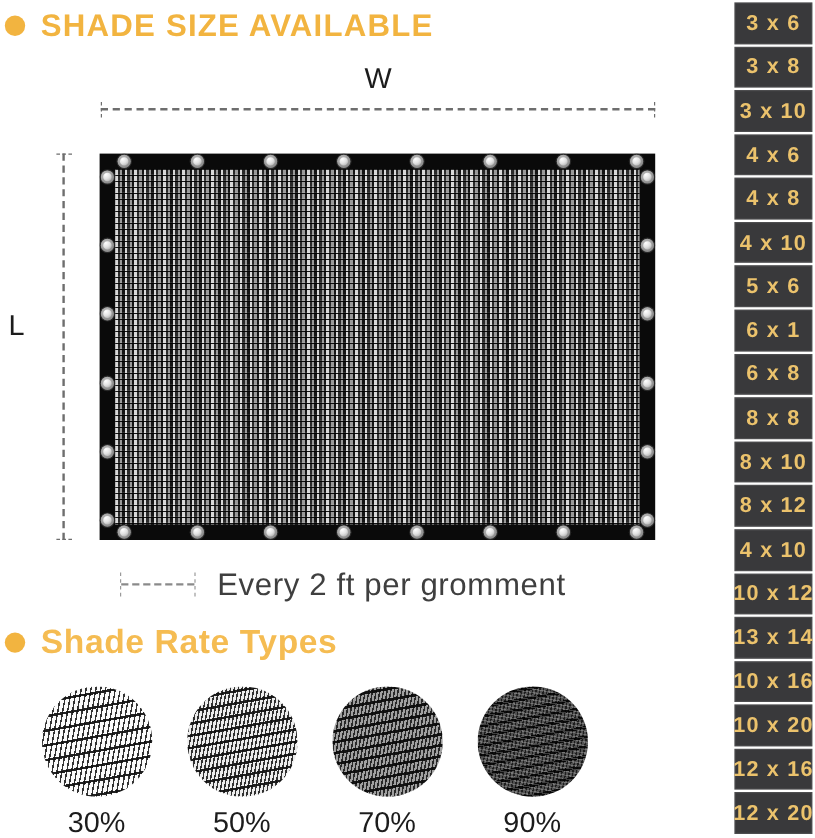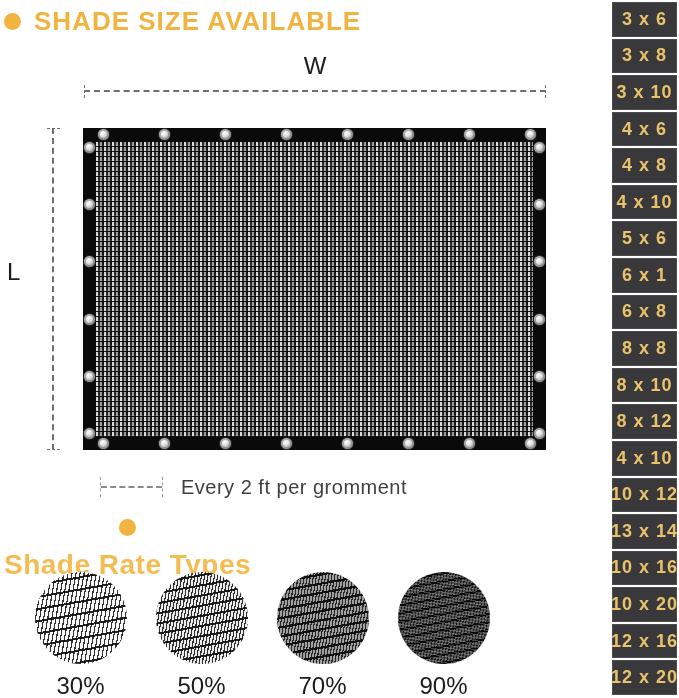--- a/index.html
+++ b/index.html
@@ -5,21 +5,21 @@
   * { margin:0; padding:0; box-sizing:border-box; }
   html,body { background:#ffffff; }
   .canvas {
     position:relative; width:679px; height:698px; background:#ffffff;
     font-family:"Liberation Sans", sans-serif; overflow:hidden;
   }
 
   
   .head-row { position:absolute; display:flex; align-items:center; gap:13px; }
   .head-row.one { left:4px; top:6px; }
-  .head-row.two { left:4px; top:519px;flex-direction:column; }
+  .head-row.two { left:4px; top:519px; }
   .bullet { width:17px; height:17px; border-radius:50%; background:#F2B440; flex:0 0 auto; }
   .h1 { font-size:26px; font-weight:800; color:#F2B440; letter-spacing:1px; }
   .h2 { font-size:28px; font-weight:800; color:#F5BC52; letter-spacing:0.5px; }
 
   
   .w-label { position:absolute; left:84px; top:52px; width:462px; text-align:center;
              font-size:24px; color:#1c1c1c; font-weight:400; }
   .w-line { position:absolute; left:84px; top:90px; width:462px; height:0;
             border-top:2px dashed #6e6e6e; }
   .w-line::before, .w-line::after { content:""; position:absolute; top:-7px; width:0; height:13px;
@@ -46,21 +46,21 @@
     background:radial-gradient(circle at 38% 32%, #ffffff 0%, #e2e2e2 35%, #b5b5b5 60%, #7d7d7d 100%);
     box-shadow: inset 0 0 0 2px rgba(120,120,120,0.55), 0 0 0 1px rgba(60,60,60,0.6);
   }
 
   
   .note-row { position:absolute; left:100px; top:472px; height:30px; display:flex; align-items:center; }
   .bracket { position:relative; width:63px; height:20px;
              border-left:1.5px dashed #9a9a9a; border-right:1.5px dashed #9a9a9a; }
   .bracket::before { content:""; position:absolute; left:0; right:0; top:9px;
              border-top:2px dashed #8a8a8a; }
-  .note-text { margin-left:18px; font-size:20px; color:#3f3f3f; letter-spacing:0.5px; }
+  .note-text { margin-left:18px; font-size:26px; color:#3f3f3f; letter-spacing:0.5px; }
 
   
   .rates { position:absolute; left:20px; top:572px; display:flex; }
   .rate { width:121px; display:flex; flex-direction:column; align-items:center; }
   .swatch { width:92px; height:92px; border-radius:50%; }
   .r30 { background-color:#fbfbfb;
     background-image:
       repeating-linear-gradient(100deg, rgba(15,15,15,0.85) 0 1.2px, transparent 1.2px 4px),
       repeating-linear-gradient(170deg, rgba(10,10,10,0.9) 0 2px, transparent 2px 12px); }
   .r50 { background-color:#ececec;

